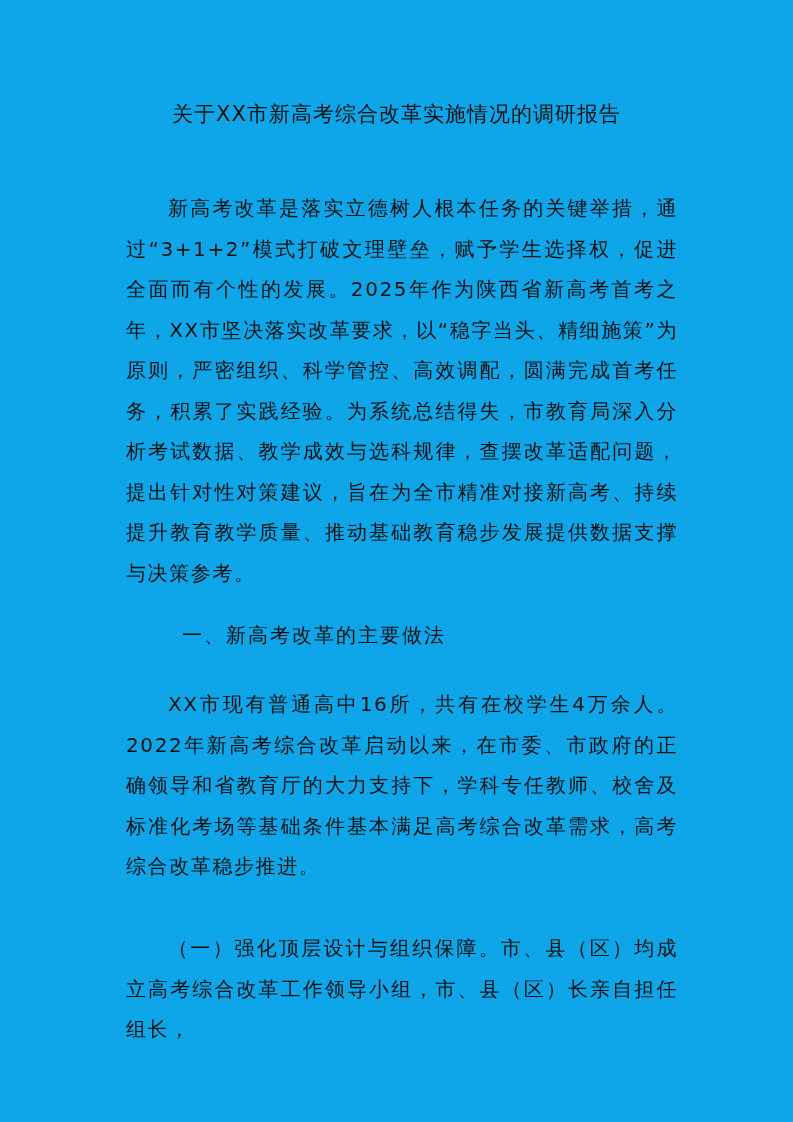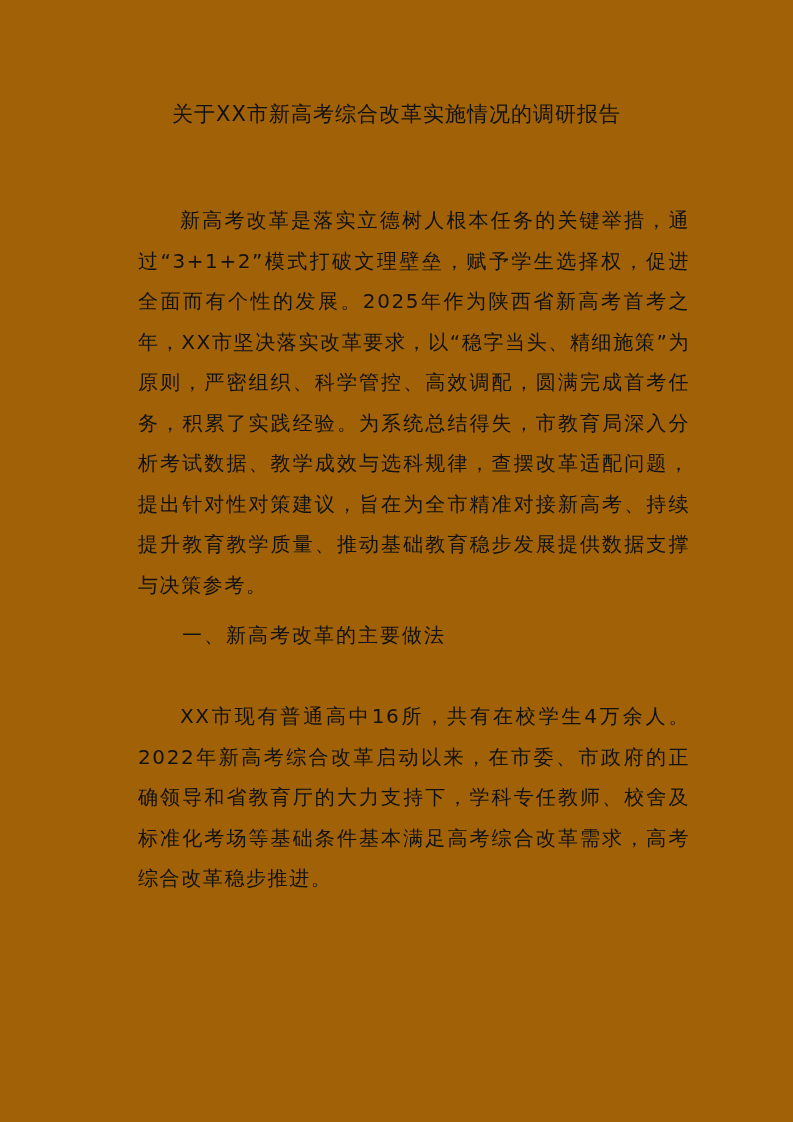--- a/index.html
+++ b/index.html
@@ -14,21 +14,21 @@
       overflow: hidden;
       font-family: "DejaVu Serif", "Liberation Serif", serif;
       color: #111111;
     }
     .page {
       position: absolute;
       left: 0;
       top: 0;
       width: 793px;
       height: 1122px;
-      background: #a16207;
+      background: #0ea5e9;
     }
     .title {
       position: absolute;
       left: 0;
       width: 793px;
       top: 99px;
       text-align: center;
       font-size: 21px;
       line-height: 30px;
       letter-spacing: 1px;
@@ -38,21 +38,21 @@
     }
     .body-text {
       position: absolute;
       left: 122px;
       width: 552px;
       font-size: 20px;
       line-height: 40.5px;
       text-align: justify;
       text-align-last: left;
       letter-spacing: 1.6px;
-      margin: 16px;
+      margin: 4px;
       font-family: "DejaVu Sans", "Liberation Sans", sans-serif;
     }
     .indent { text-indent: 42px; }
     .heading {
       position: absolute;
       left: 164px;
       top: 602px;
       font-size: 20px;
       line-height: 30px;
       letter-spacing: 2px;
@@ -69,13 +69,14 @@
 
 <div class="page">
   <h1 class="title">关于XX市新高考综合改革实施情况的调研报告</h1>
 
   <p id="p1" class="body-text indent">新高考改革是落实立德树人根本任务的关键举措，通过“3+1+2”模式打破文理壁垒，赋予学生选择权，促进全面而有个性的发展。2025年作为陕西省新高考首考之年，XX市坚决落实改革要求，以“稳字当头、精细施策”为原则，严密组织、科学管控、高效调配，圆满完成首考任务，积累了实践经验。为系统总结得失，市教育局深入分析考试数据、教学成效与选科规律，查摆改革适配问题，提出针对性对策建议，旨在为全市精准对接新高考、持续提升教育教学质量、推动基础教育稳步发展提供数据支撑与决策参考。</p>
 
   <h2 class="heading">一、新高考改革的主要做法</h2>
 
   <p id="p2" class="body-text indent">XX市现有普通高中16所，共有在校学生4万余人。2022年新高考综合改革启动以来，在市委、市政府的正确领导和省教育厅的大力支持下，学科专任教师、校舍及标准化考场等基础条件基本满足高考综合改革需求，高考综合改革稳步推进。</p>
 
+  <p id="p3" class="body-text indent">（一）强化顶层设计与组织保障。市、县（区）均成立高考综合改革工作领导小组，市、县（区）长亲自担任组长，</p>
 </div>
 
 </body></html>

